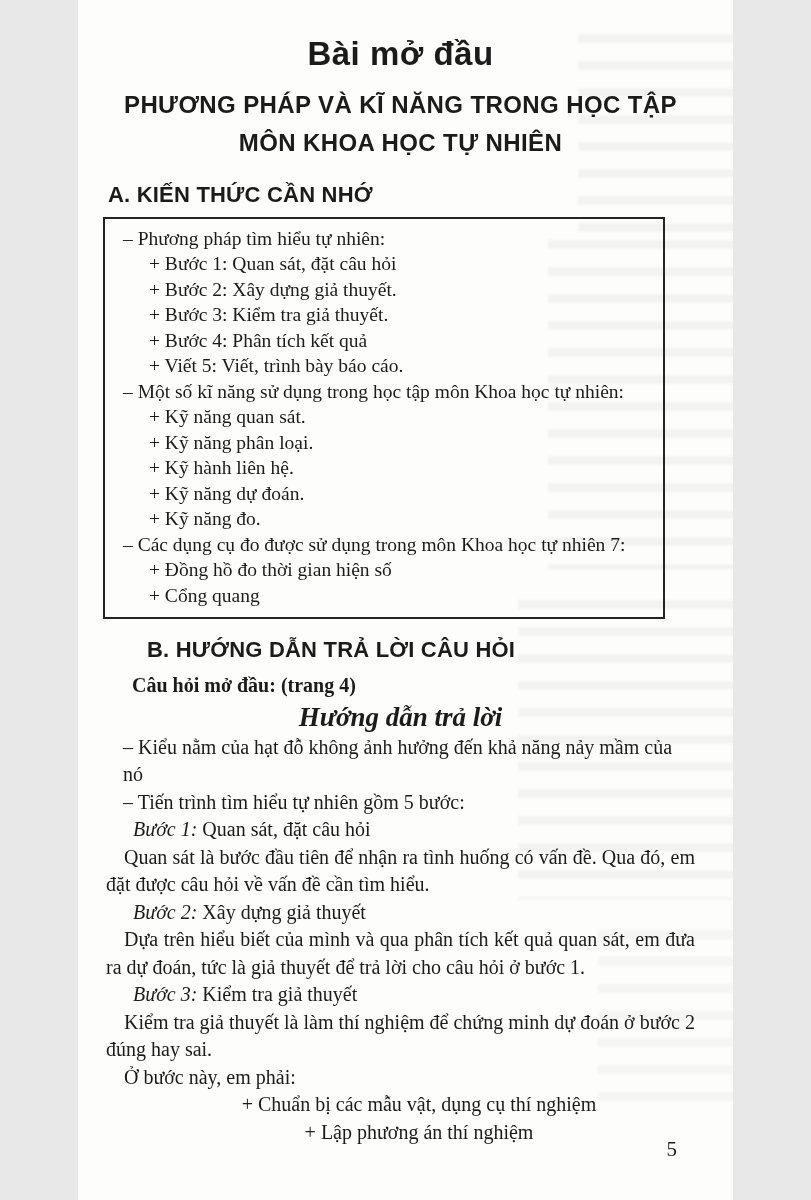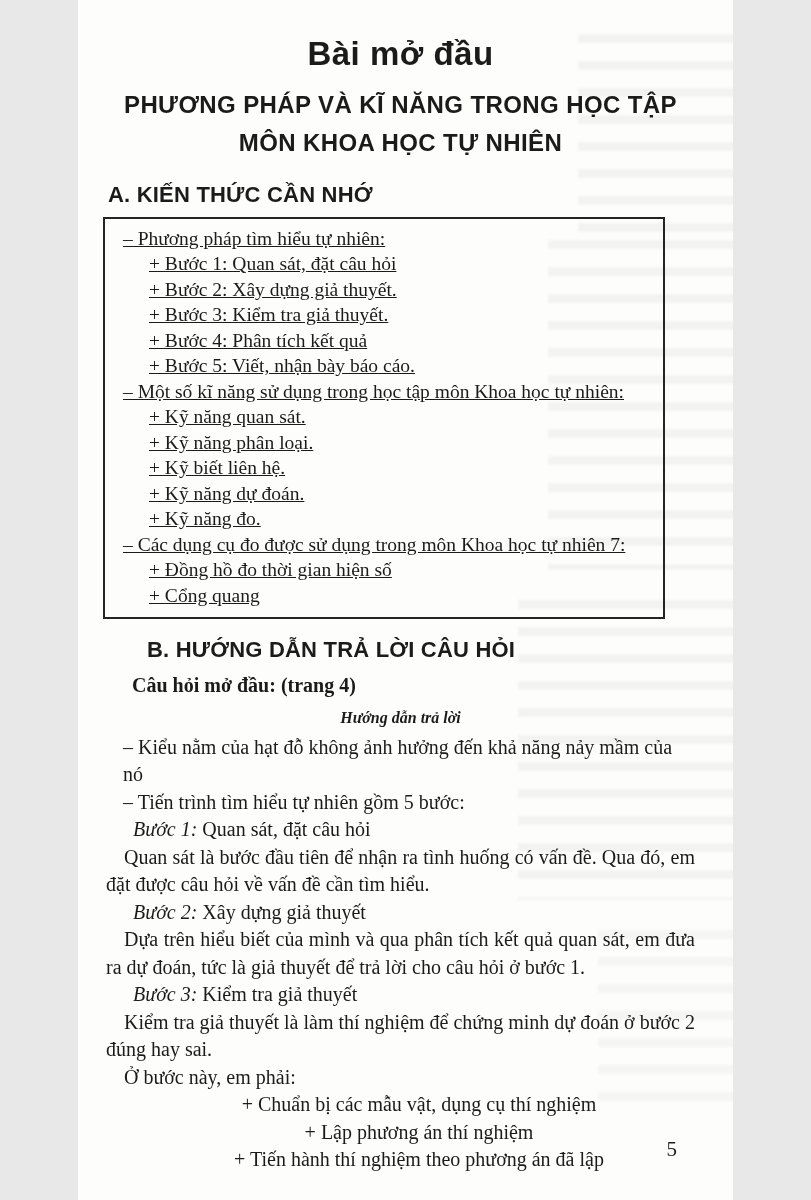--- a/index.html
+++ b/index.html
@@ -62,37 +62,36 @@
     letter-spacing: 0.2px;
   }
   .sec-heading.b { margin-top: 18px; margin-left: 41px; }
 
   .box {
     margin: 10px 30px 0 -3px;
     border: 2px solid #242424;
     padding: 7px 8px 9px 14px;
     font-size: 19.5px;
     line-height: 25.5px;
-    text-decoration: underline;
   }
   .box-item.dash { margin-left: 4px; }
   .box-item.plus { margin-left: 30px; }
 
   .subhead {
     margin: 9px 0 0 26px;
     font-weight: 700;
     font-size: 20px;
     line-height: 27px;
   }
   .guide-title {
     margin: 5px 0 3px 0;
     text-align: center;
     font-weight: 700;
     font-style: italic;
-    font-size: 16px;
+    font-size: 27px;
     line-height: 27px;
   }
   .blk {
     margin: 0;
     font-size: 20px;
     line-height: 27.5px;
   }
   .blk-dash { margin-left: 17px; }
   .blk-step { margin-left: 27px; }
   .blk-step .lead { font-style: italic; }
@@ -125,25 +124,25 @@
 
     <h3 class="sec-heading">A. KIẾN THỨC CẦN NHỚ</h3>
 
     <div class="box">
       <div>
           <div class="box-item dash">– Phương pháp tìm hiểu tự nhiên:</div>
           <div class="box-item plus">+ Bước 1: Quan sát, đặt câu hỏi</div>
           <div class="box-item plus">+ Bước 2: Xây dựng giả thuyết.</div>
           <div class="box-item plus">+ Bước 3: Kiểm tra giả thuyết.</div>
           <div class="box-item plus">+ Bước 4: Phân tích kết quả</div>
-          <div class="box-item plus">+ Bước 5: Viết, nhận bày báo cáo.</div>
+          <div class="box-item plus">+ Viết 5: Viết, trình bày báo cáo.</div>
           <div class="box-item dash">– Một số kĩ năng sử dụng trong học tập môn Khoa học tự nhiên:</div>
           <div class="box-item plus">+ Kỹ năng quan sát.</div>
           <div class="box-item plus">+ Kỹ năng phân loại.</div>
-          <div class="box-item plus">+ Kỹ biết liên hệ.</div>
+          <div class="box-item plus">+ Kỹ hành liên hệ.</div>
           <div class="box-item plus">+ Kỹ năng dự đoán.</div>
           <div class="box-item plus">+ Kỹ năng đo.</div>
           <div class="box-item dash">– Các dụng cụ đo được sử dụng trong môn Khoa học tự nhiên 7:</div>
           <div class="box-item plus">+ Đồng hồ đo thời gian hiện số</div>
           <div class="box-item plus">+ Cổng quang</div>
         </div>
     </div>
 
     <h3 class="sec-heading b">B. HƯỚNG DẪN TRẢ LỜI CÂU HỎI</h3>
 
@@ -156,20 +155,19 @@
         <p class="blk blk-dash">– Tiến trình tìm hiểu tự nhiên gồm 5 bước:</p>
         <p class="blk blk-step"><em class="lead">Bước 1: </em>Quan sát, đặt câu hỏi</p>
         <p class="blk blk-body">Quan sát là bước đầu tiên để nhận ra tình huống có vấn đề. Qua đó, em đặt được câu hỏi về vấn đề cần tìm hiểu.</p>
         <p class="blk blk-step"><em class="lead">Bước 2: </em>Xây dựng giả thuyết</p>
         <p class="blk blk-body">Dựa trên hiểu biết của mình và qua phân tích kết quả quan sát, em đưa ra dự đoán, tức là giả thuyết để trả lời cho câu hỏi ở bước 1.</p>
         <p class="blk blk-step"><em class="lead">Bước 3: </em>Kiểm tra giả thuyết</p>
         <p class="blk blk-body">Kiểm tra giả thuyết là làm thí nghiệm để chứng minh dự đoán ở bước 2 đúng hay sai.</p>
         <p class="blk blk-body">Ở bước này, em phải:</p>
         <p class="blk blk-plus">+ Chuẩn bị các mẫu vật, dụng cụ thí nghiệm</p>
         <p class="blk blk-plus">+ Lập phương án thí nghiệm</p>
-        <p class="blk blk-plus">+ Tiến hành thí nghiệm theo phương án đã lập</p>
       </div>
 
   </div>
 
   <div class="page-number">5</div>
 
 </div>
 
 </body></html>

